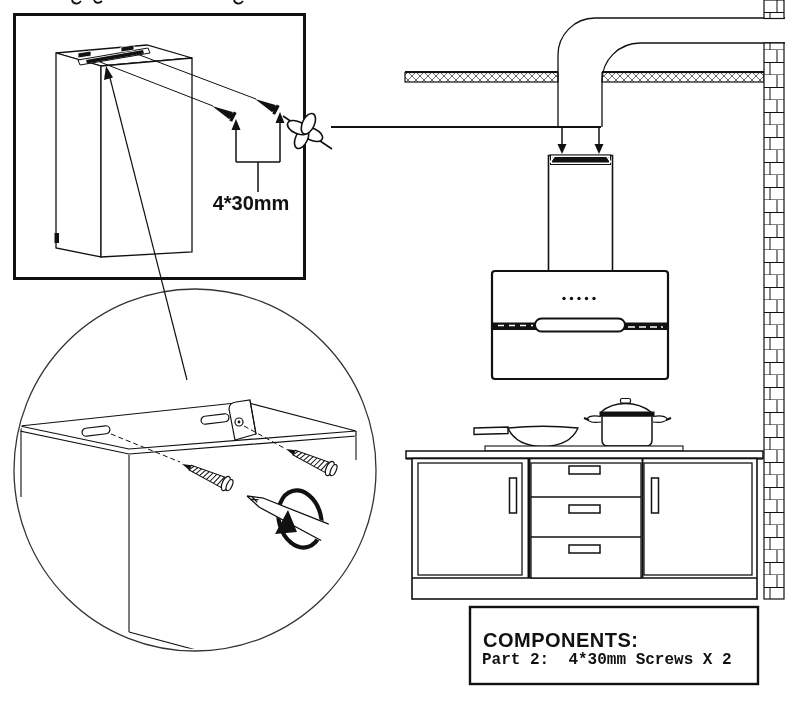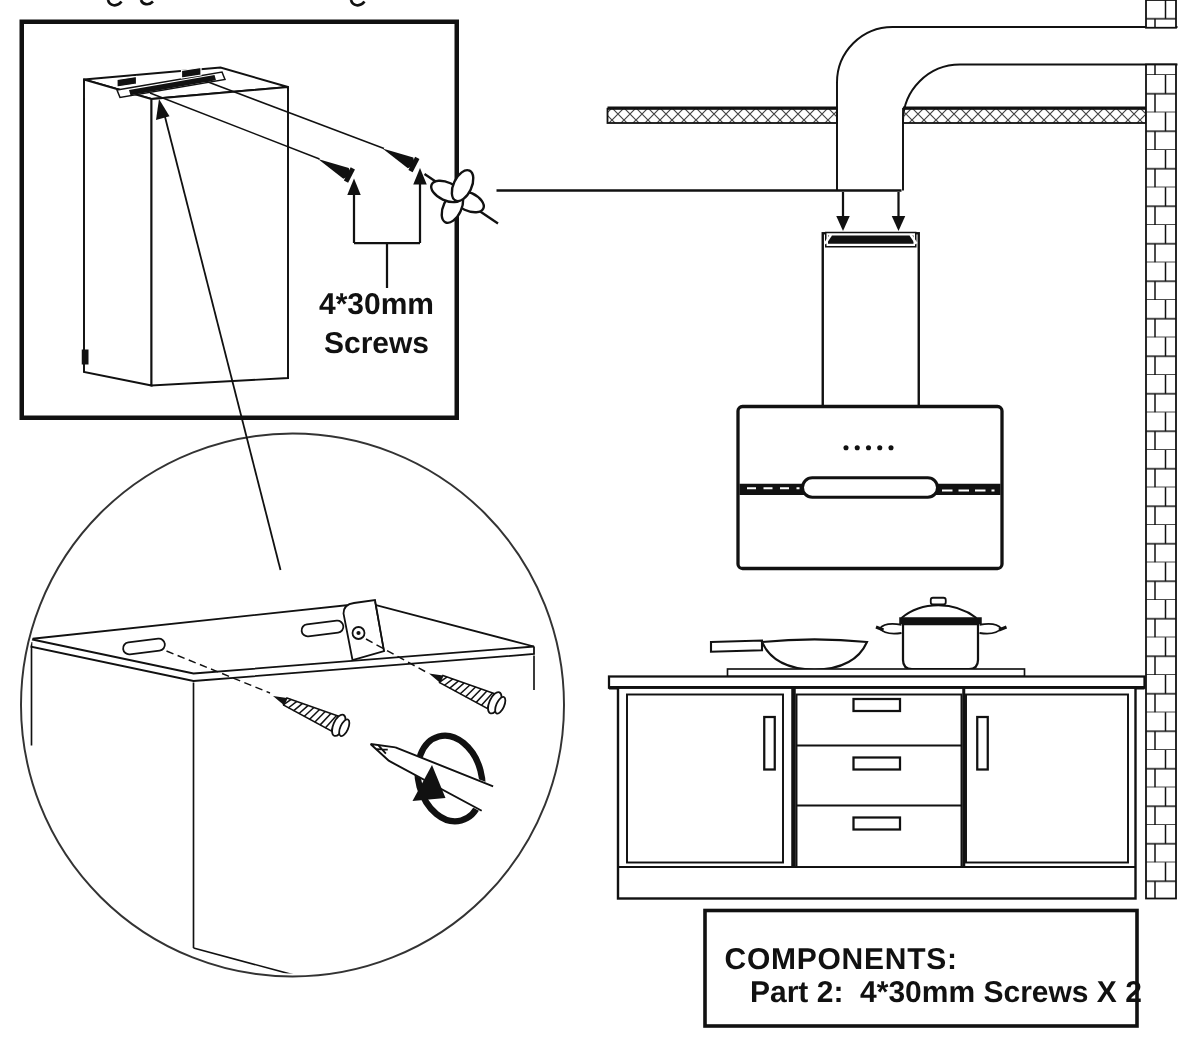--- a/index.html
+++ b/index.html
@@ -2,21 +2,21 @@
 <html><head>
 <meta charset="utf-8">
 <style>
   html,body{margin:0;padding:0;background:#fff;}
   #stage{position:relative;width:799px;height:708px;background:#fff;overflow:hidden;
          font-family:"Liberation Sans",sans-serif;color:#111;}
   #art{position:absolute;left:0;top:0;}
   .lbl{position:absolute;font-weight:700;color:#111;}
   #screw-label{left:201px;top:190px;width:100px;text-align:center;font-size:20px;line-height:26px;}
   #components-title{left:483px;top:617px;font-size:20px;letter-spacing:.5px;margin-top:12px;}
-  #components-part{left:500px;top:651px;font-size:20px;white-space:pre;}
+  #components-part{left:482px;top:651px;font-size:16px;white-space:pre;font-family:Liberation Mono, monospace;}
 </style>
 </head>
 <body>
 
 <div id="stage">
 
 <svg id="art" width="799" height="708" viewBox="0 0 799 708">
   <defs>
     <pattern id="xhatch" width="8" height="8" patternUnits="userSpaceOnUse">
       <path d="M0,8 L8,0 M0,0 L8,8" stroke="#444" stroke-width="0.8" fill="none"></path>
@@ -236,18 +236,17 @@
     <rect x="569" y="466" width="31" height="8" stroke-width="1.5"></rect>
     <rect x="569" y="505" width="31" height="8" stroke-width="1.5"></rect>
     <rect x="569" y="545" width="31" height="8" stroke-width="1.5"></rect>
   </g>
 
   <rect x="470" y="607" width="288" height="77" fill="#fff" stroke="#111" stroke-width="2.4"></rect>
 </svg>
 
 <div id="screw-label" class="lbl">
   <div>4*30mm</div>
-  <div>Screws</div>
 </div>
 <div id="components-title" class="lbl">COMPONENTS:</div>
 <div id="components-part" class="lbl">Part 2:  4*30mm Screws X 2</div>
 
 </div>
 
 </body></html>

